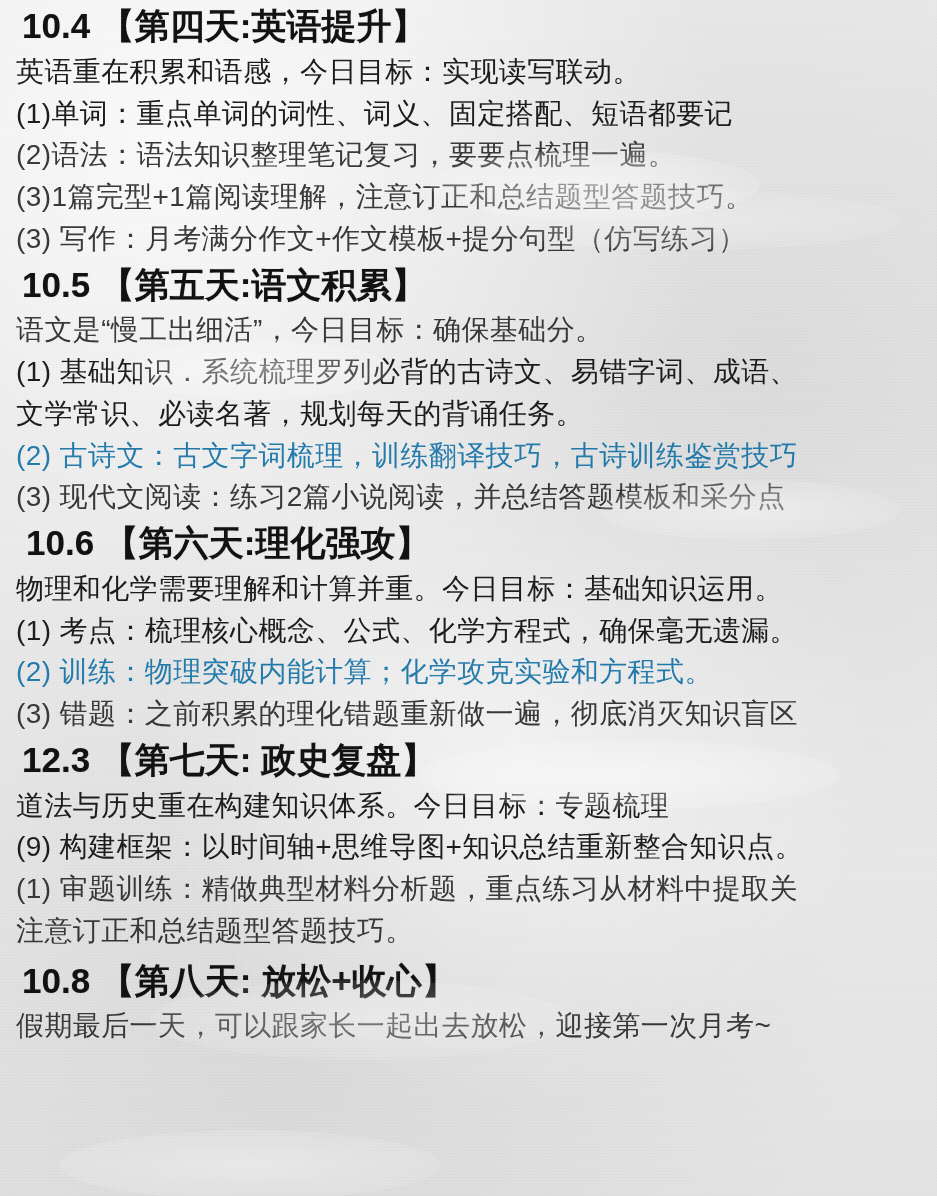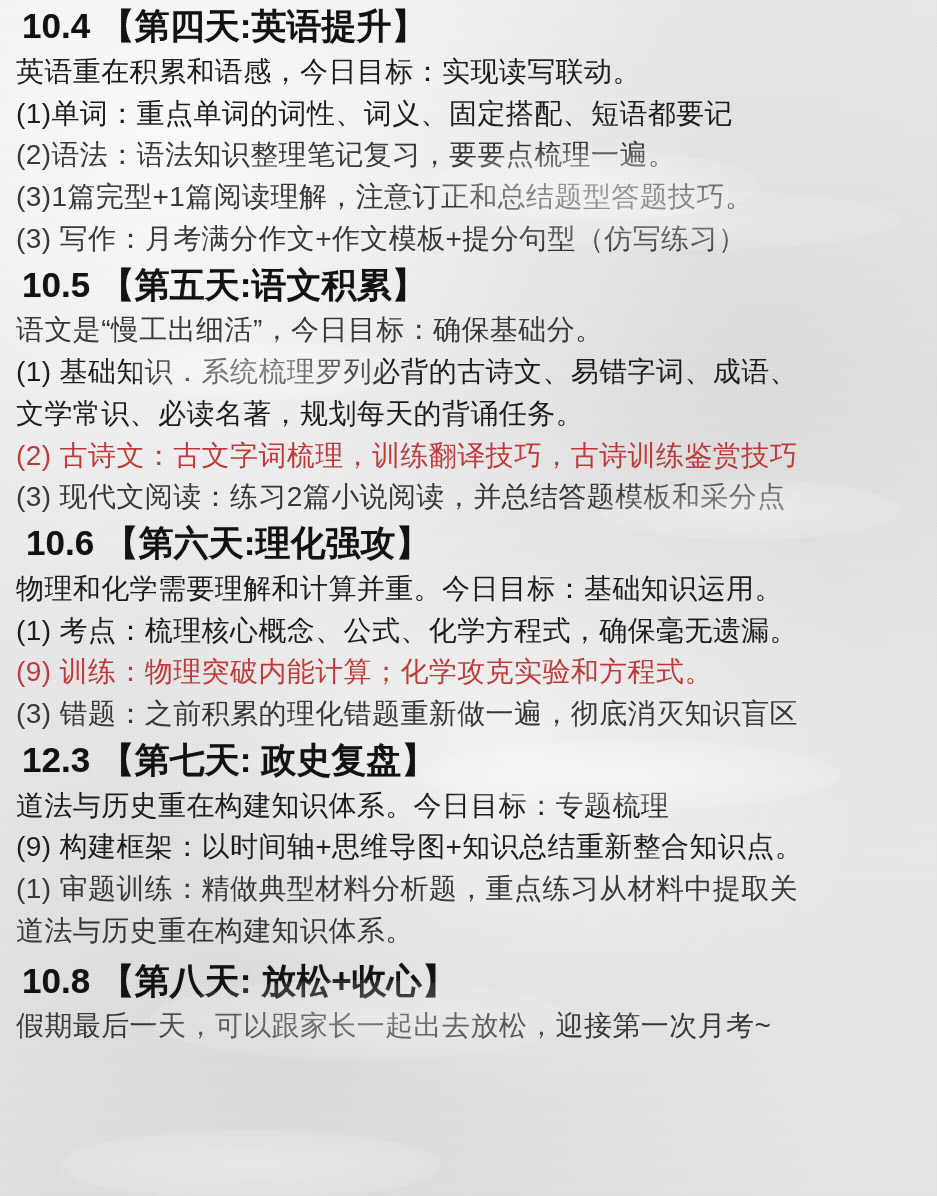--- a/index.html
+++ b/index.html
@@ -63,21 +63,21 @@
     margin: 2px;
     color: #1b1b1b;
     letter-spacing: 0.4px;
     white-space: nowrap;
   }
   .line.faded {
     color: #2a2a2a;
     opacity: 0.93;
   }
   .line.faded2 {
-    color: #b91c1c;
+    color: #0369a1;
     opacity: 0.86;
   }
   .spacer-sm { height: 6px; }
   .spacer-xs { height: 2px; }
   
   .blotch {
     position: absolute;
     border-radius: 50%;
     pointer-events: none;
   }
@@ -115,32 +115,32 @@
     <p class="line faded2">(2) 古诗文：古文字词梳理，训练翻译技巧，古诗训练鉴赏技巧</p>
     <p class="line faded">(3) 现代文阅读：练习2篇小说阅读，并总结答题模板和采分点</p>
   </div>
 
   <div class="spacer-xs"></div>
 
   <div class="day-block">
     <div class="day-title indent">10.6 【第六天:理化强攻】</div>
     <p class="line">物理和化学需要理解和计算并重。今日目标：基础知识运用。</p>
     <p class="line">(1) 考点：梳理核心概念、公式、化学方程式，确保毫无遗漏。</p>
-    <p class="line faded2">(9) 训练：物理突破内能计算；化学攻克实验和方程式。</p>
+    <p class="line faded2">(2) 训练：物理突破内能计算；化学攻克实验和方程式。</p>
     <p class="line faded">(3) 错题：之前积累的理化错题重新做一遍，彻底消灭知识盲区</p>
   </div>
 
   <div class="spacer-xs"></div>
 
   <div class="day-block">
     <div class="day-title">12.3 【第七天: 政史复盘】</div>
     <p class="line">道法与历史重在构建知识体系。今日目标：专题梳理</p>
     <p class="line">(9) 构建框架：以时间轴+思维导图+知识总结重新整合知识点。</p>
     <p class="line faded">(1) 审题训练：精做典型材料分析题，重点练习从材料中提取关</p>
-    <p class="line faded">道法与历史重在构建知识体系。</p>
+    <p class="line faded">注意订正和总结题型答题技巧。</p>
   </div>
 
   <div class="spacer-sm"></div>
 
   <div class="day-block">
     <div class="day-title">10.8 【第八天: 放松+收心】</div>
     <p class="line faded">假期最后一天，可以跟家长一起出去放松，迎接第一次月考~</p>
   </div>
 
 </div>

